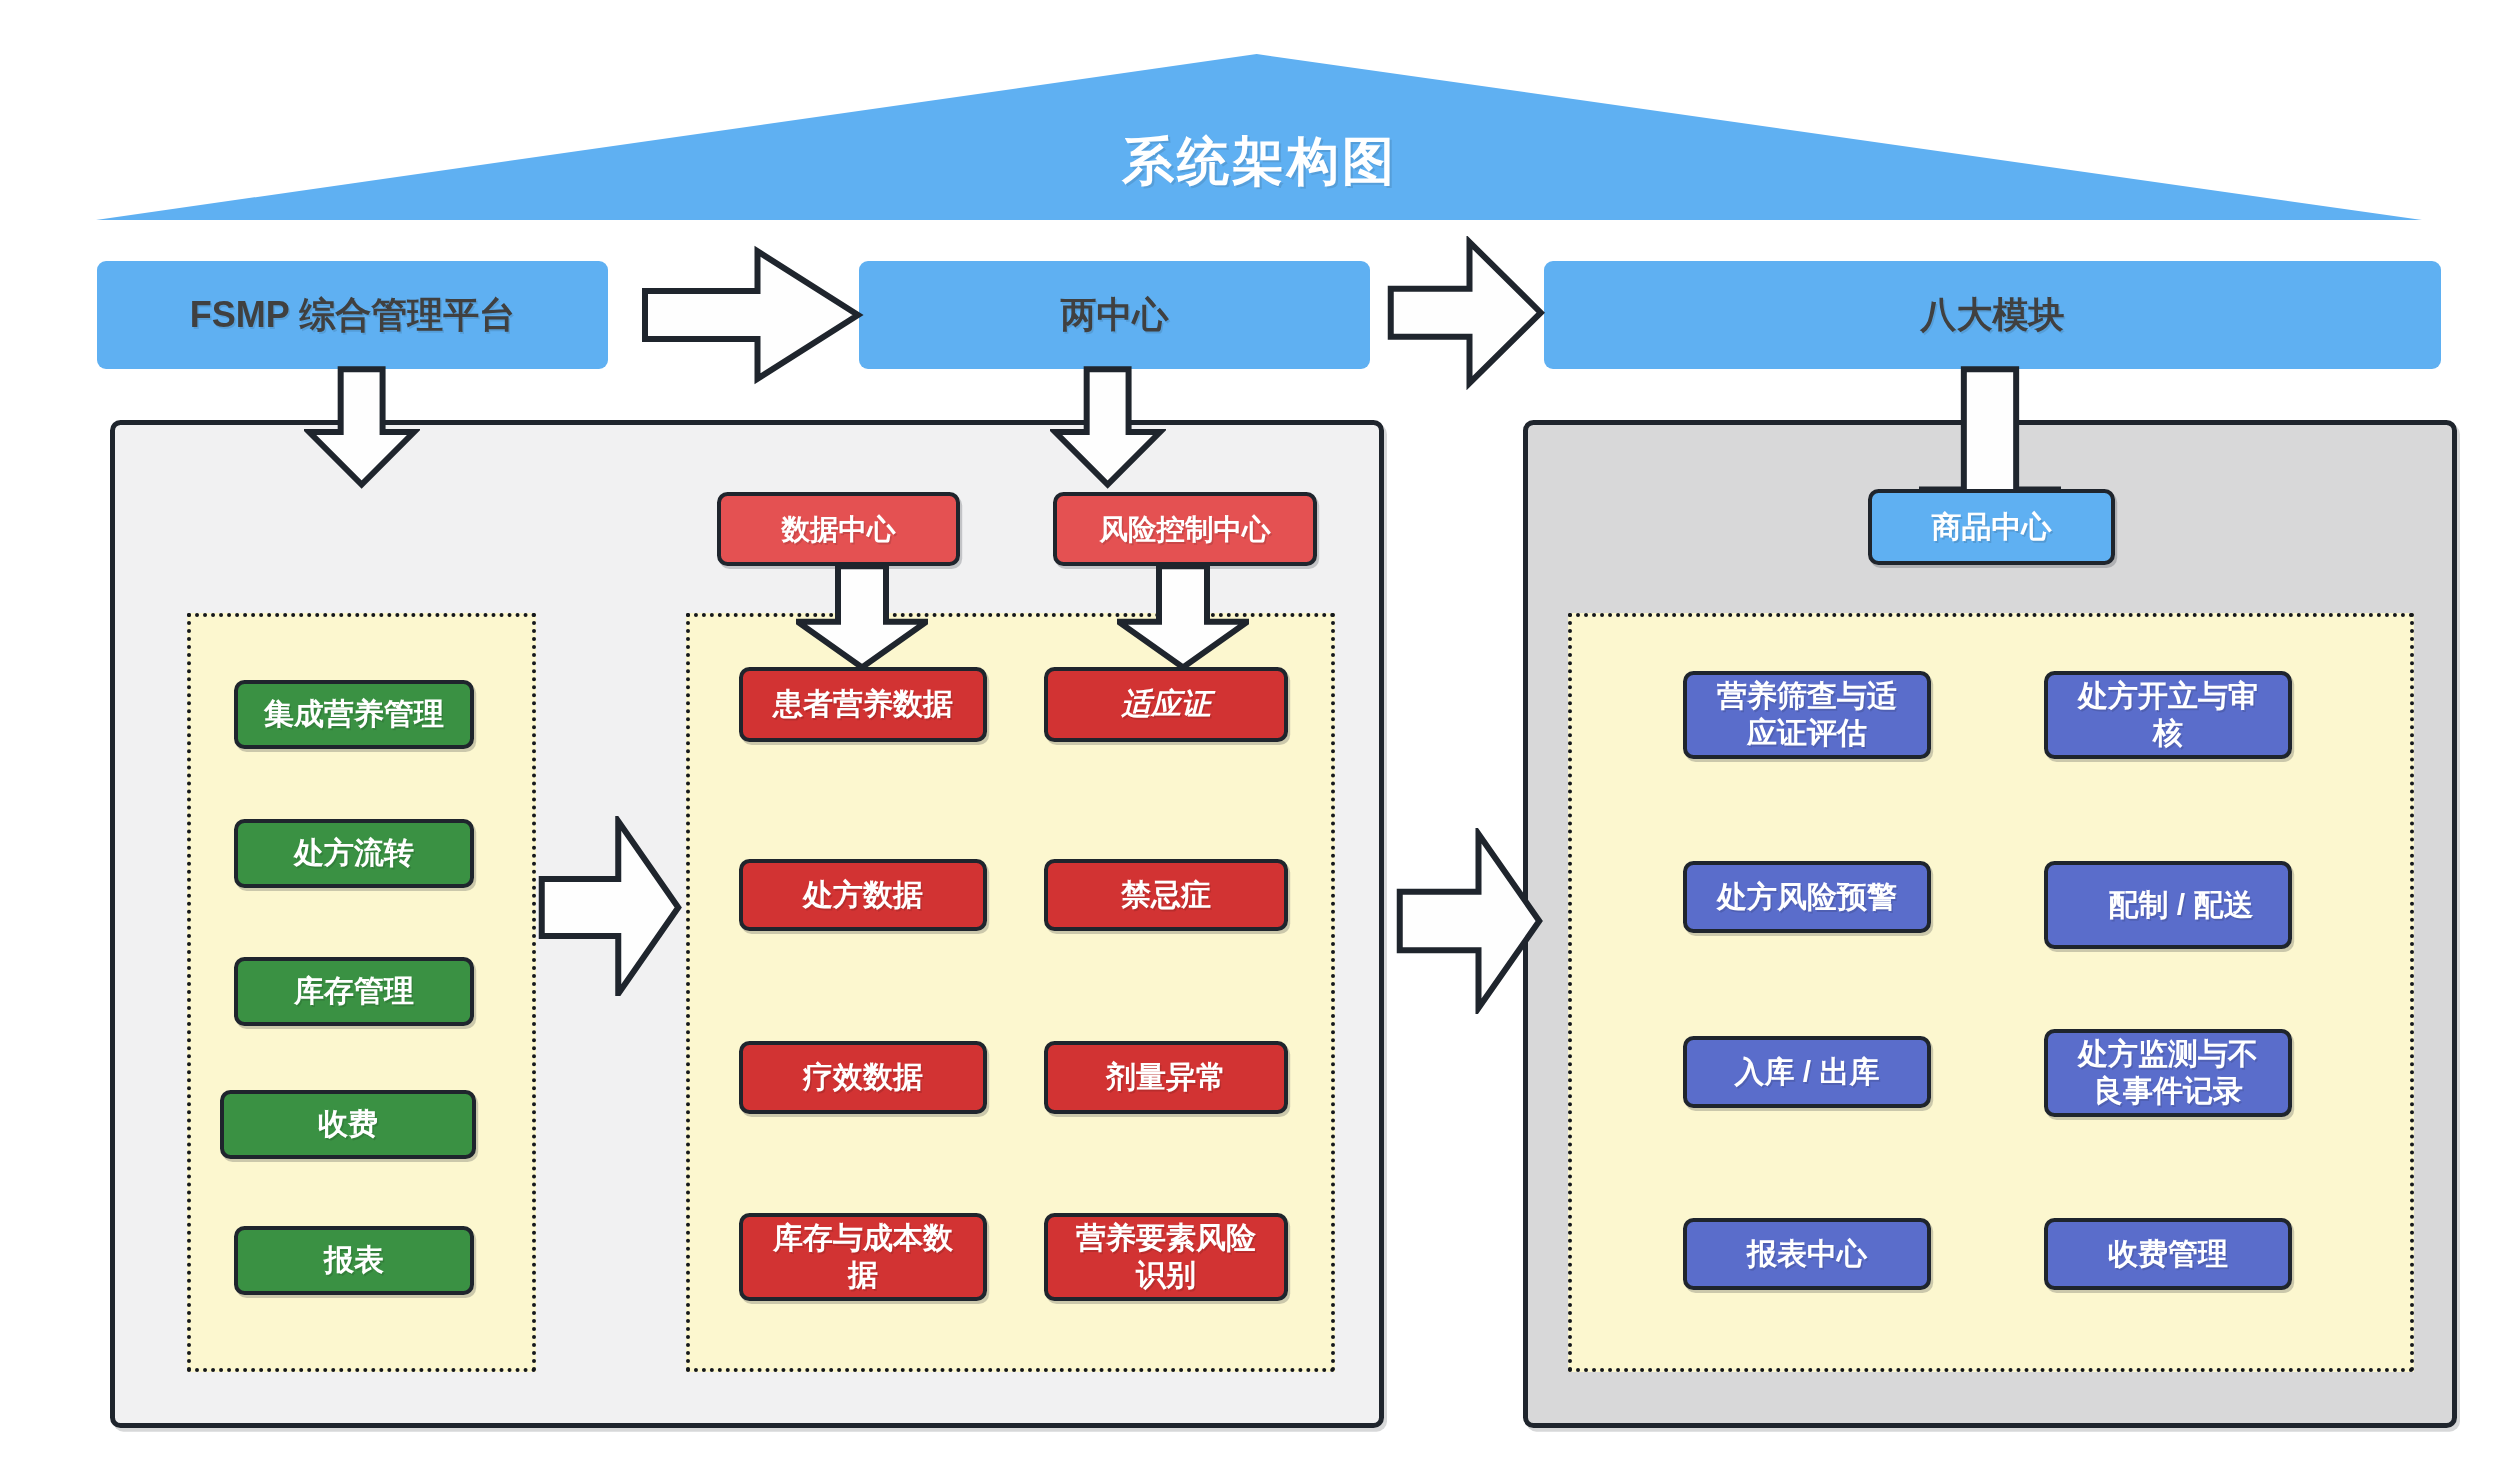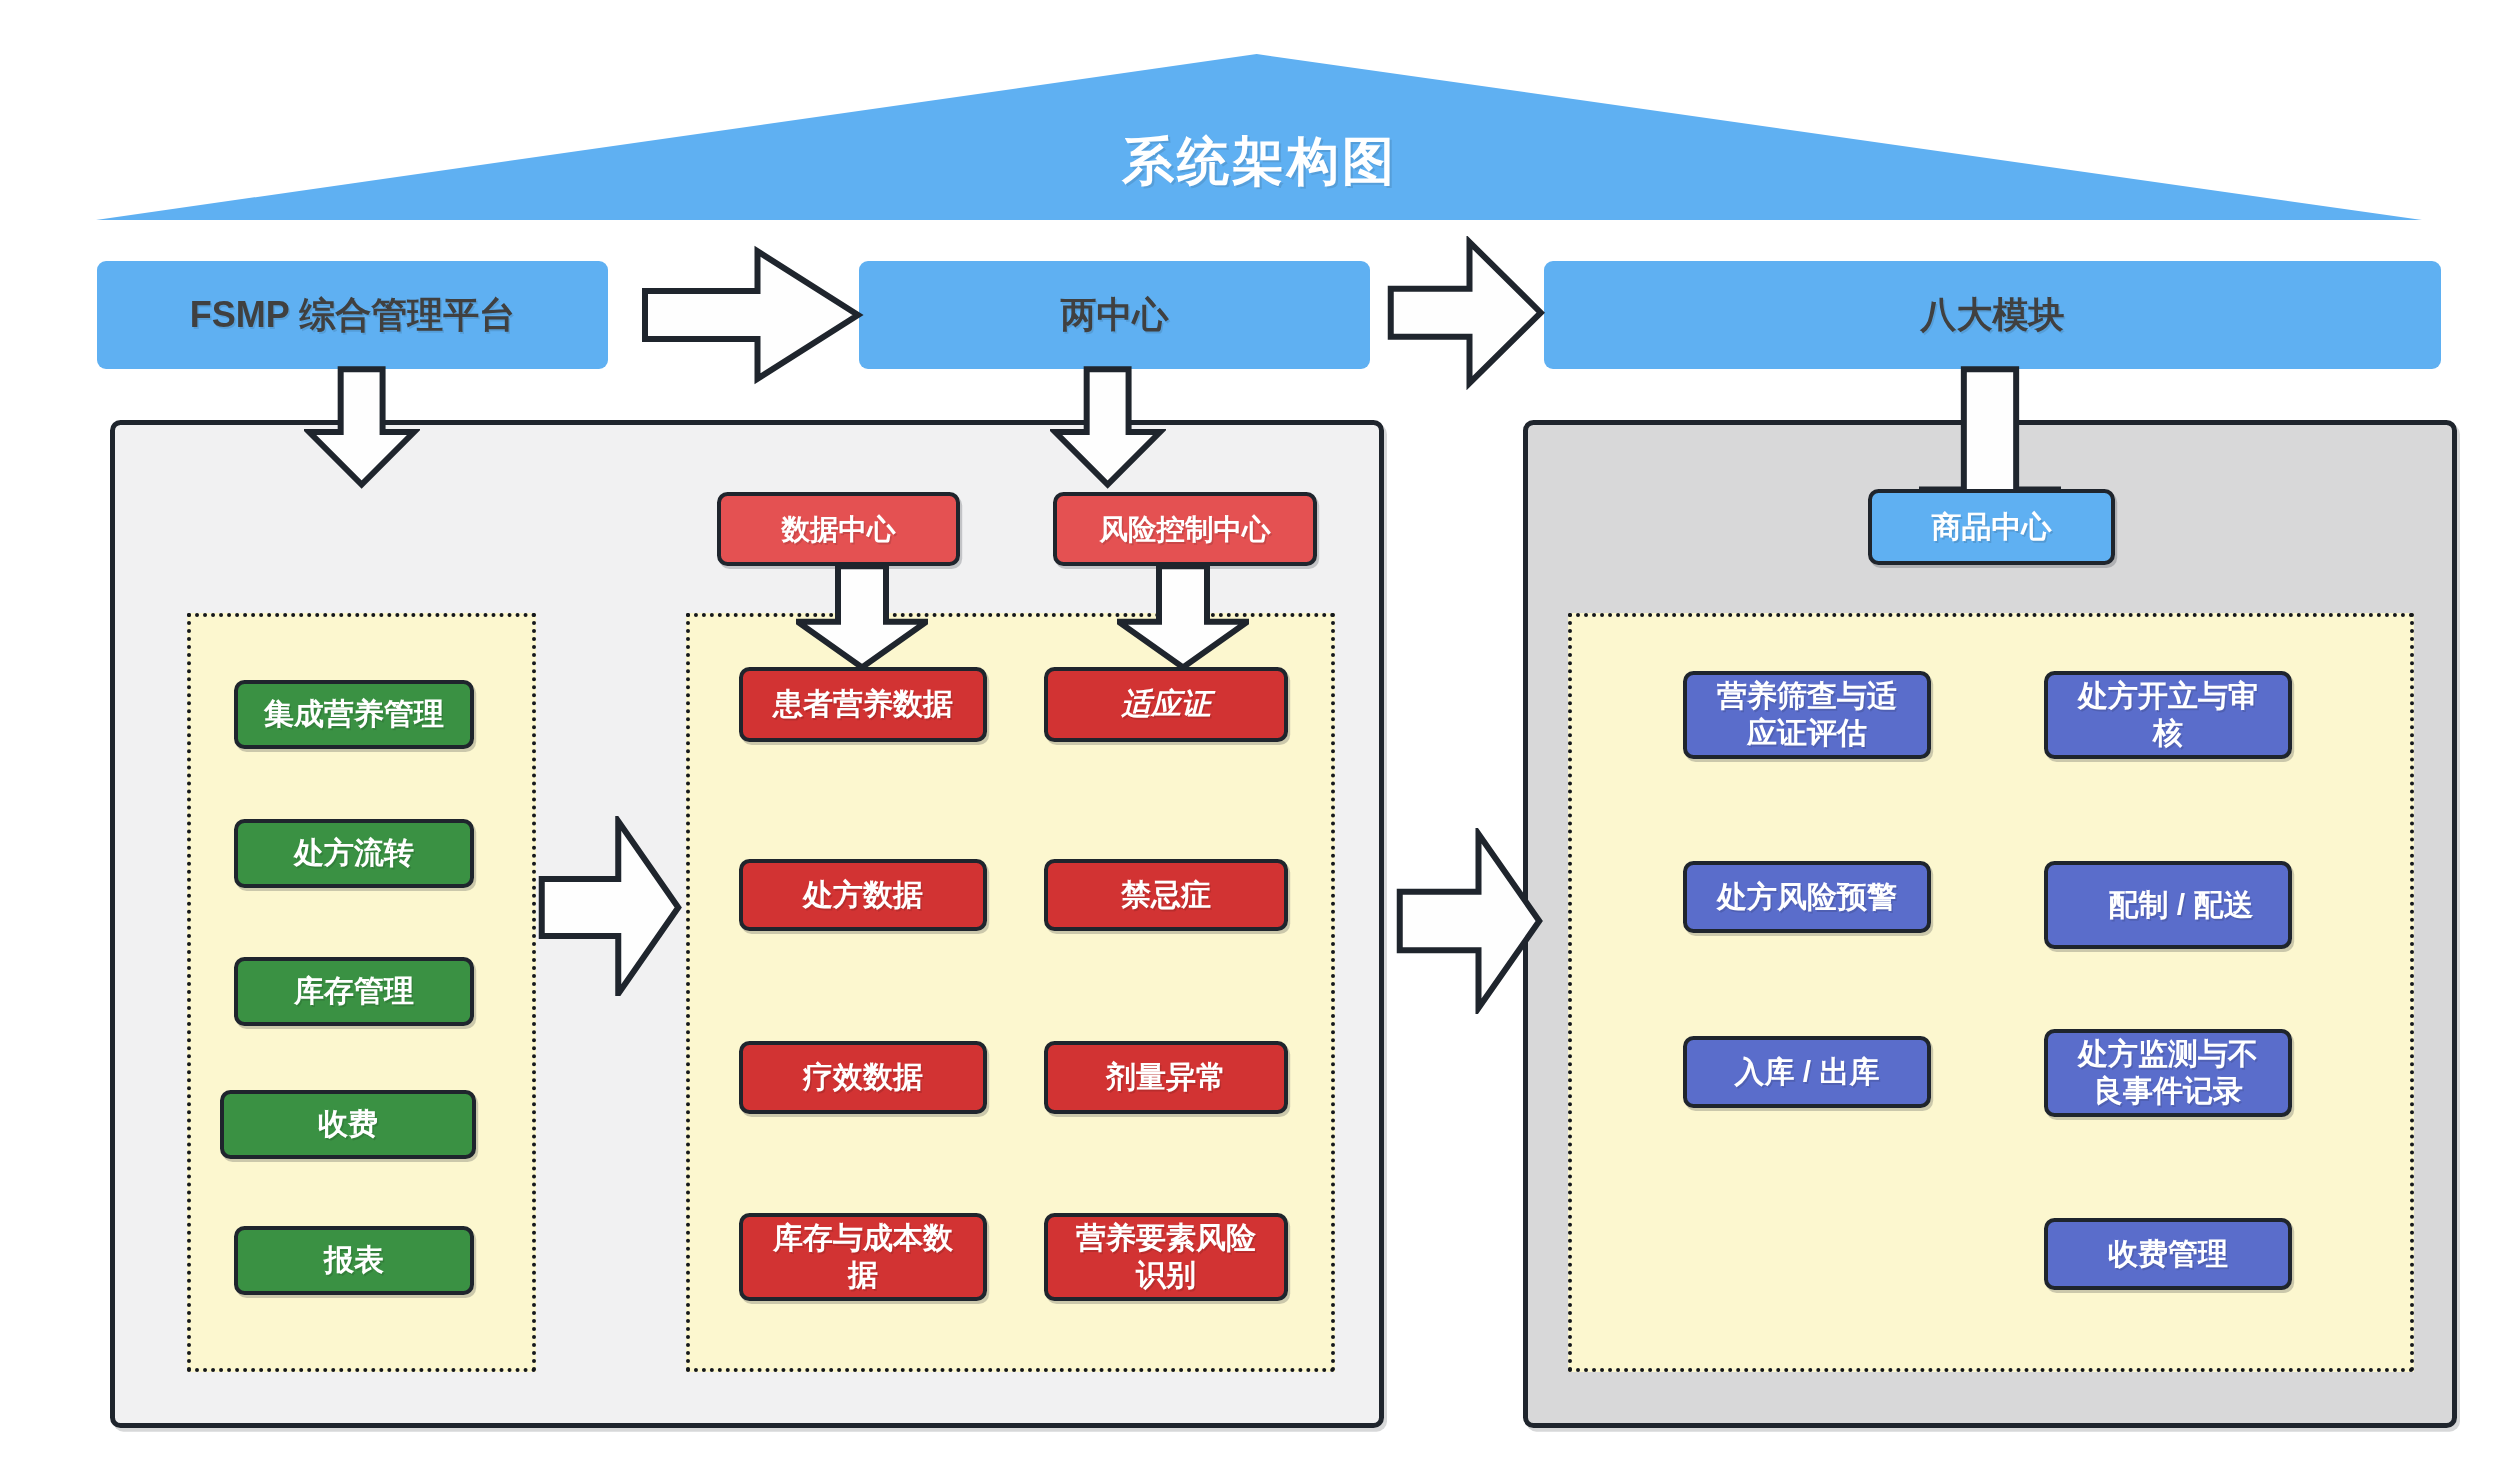--- a/index.html
+++ b/index.html
@@ -208,20 +208,23 @@
 
   <div class="abs node node-indigo" style="left:1683px; top:671px; width:248px; height:88px;">
     <span>营养筛查与适应证评估</span>
   </div>
   <div class="abs node node-indigo" style="left:1683px; top:861px; width:248px; height:72px;">
     <span>处方风险预警</span>
   </div>
   <div class="abs node node-indigo" style="left:1683px; top:1036px; width:248px; height:72px;">
     <span>入库 / 出库</span>
   </div>
+  <div class="abs node node-indigo" style="left:1683px; top:1218px; width:248px; height:72px;">
+    <span>报表中心</span>
+  </div>
 
   <div class="abs node node-indigo" style="left:2044px; top:671px; width:248px; height:88px;">
     <span>处方开立与审核</span>
   </div>
   <div class="abs node node-indigo" style="left:2044px; top:861px; width:248px; height:88px;padding-left:47px;">
     <span>配制 / 配送</span>
   </div>
   <div class="abs node node-indigo" style="left:2044px; top:1029px; width:248px; height:88px;">
     <span>处方监测与不良事件记录</span>
   </div>

